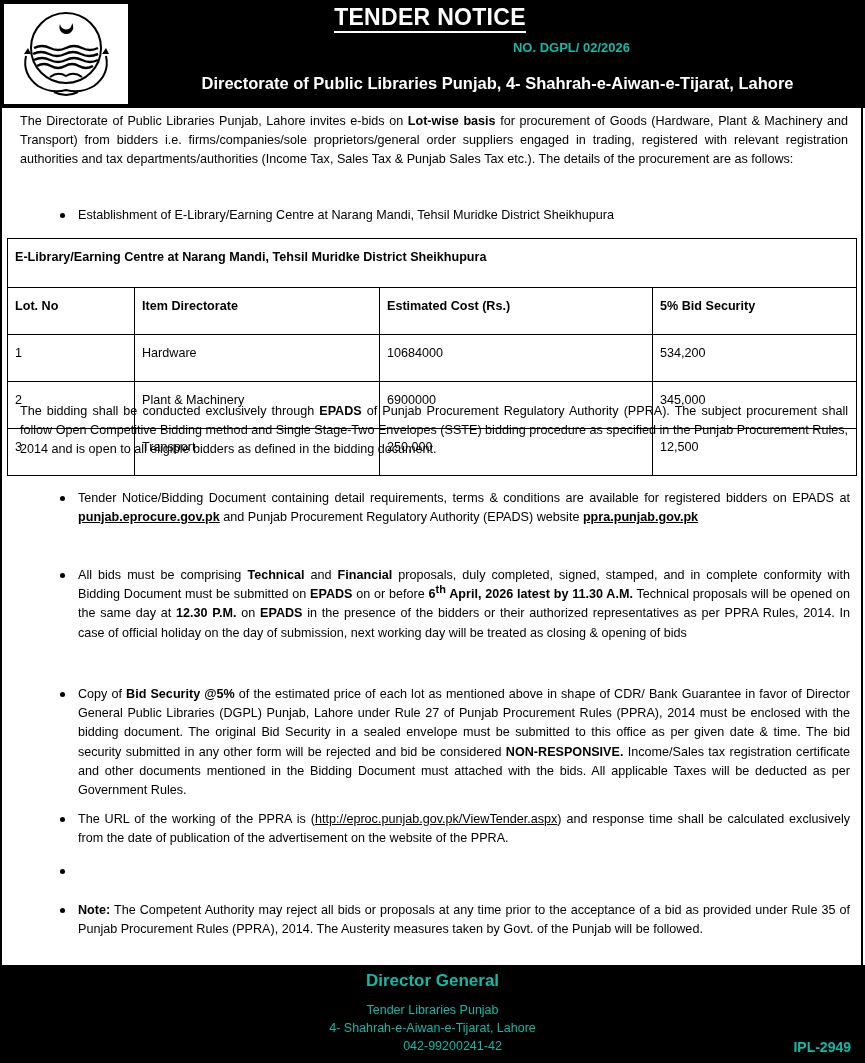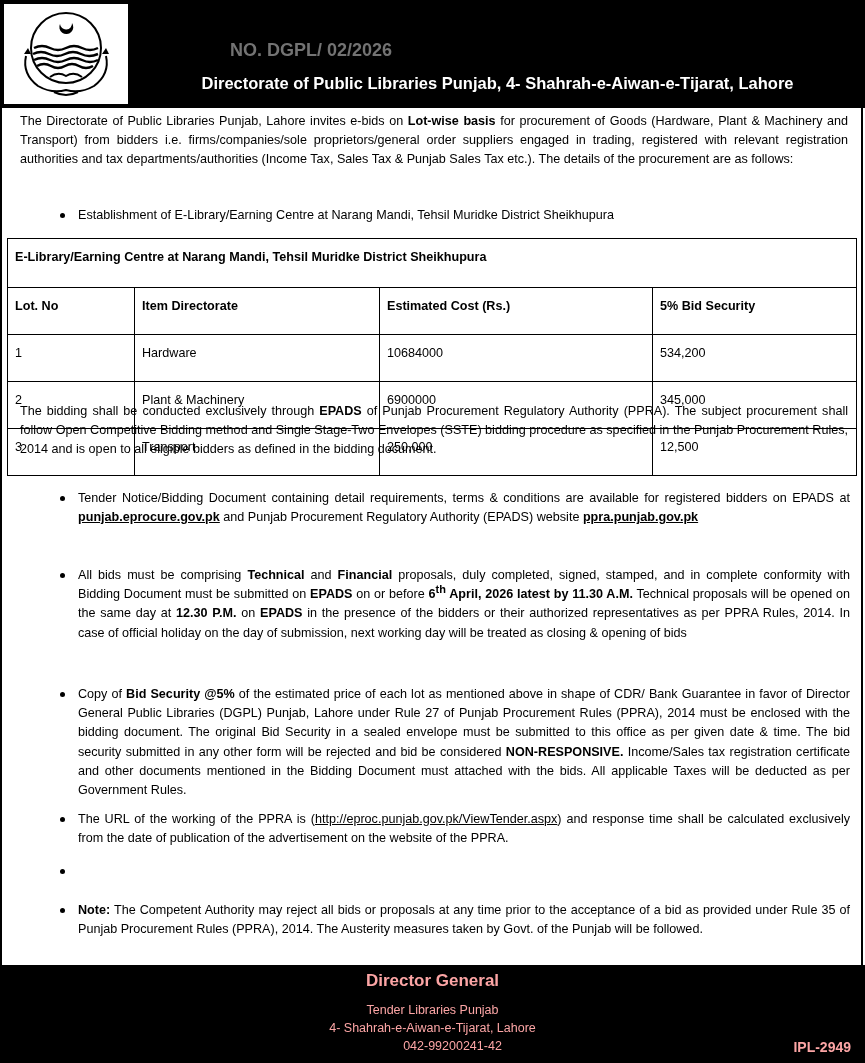--- a/index.html
+++ b/index.html
@@ -14,22 +14,22 @@
   .logo-box {
     position: absolute; left: 4px; top: 4px; width: 124px; height: 100px; background: #fff;
   }
   .logo-box svg { width: 124px; height: 100px; display: block; }
   .title {
     position: absolute; left: 230px; top: 4px; width: 400px; text-align: center;
     color: #fff; font-weight: bold; font-size: 23px; letter-spacing: 0.3px;
   }
   .title span { border-bottom: 2px solid #fff; padding-bottom: 1px; }
   .notice-no {
-    position: absolute; left: 230px; top: 40px; width: 400px; text-align: left;
-    color: #737373; font-weight: bold; font-size: 18px;
+    position: absolute; left: 230px; top: 40px; width: 400px; text-align: right;
+    color: #14b8a6; font-weight: bold; font-size: 13px;
   }
   .org-line {
     position: absolute; left: 130px; top: 74px; width: 735px; text-align: center;
     color: #fff; font-weight: bold; font-size: 16.5px;
   }
   .body-frame {
     position: absolute; left: 0; top: 108px; width: 863px; height: 857px;
     border-left: 2px solid #000; border-right: 2px solid #000; box-sizing: border-box;
   }
   .para {
@@ -46,21 +46,21 @@
   }
   table.lots td { border: 1.5px solid #000; padding: 11px 7px; vertical-align: top; }
   table.lots tr.title-row td { height: 26px; font-weight: bold; }
   table.lots tr.head-row td { height: 24px; font-weight: bold; }
   table.lots tr.data-row td { height: 24px; }
   .p-bidding { left: 20px; top: 402px; width: 828px; }
   b { font-weight: bold; }
   u { text-decoration: underline; }
   sup { font-size: 11px; vertical-align: super; line-height: 0; }
   .footer {
-    position: absolute; left: 0; top: 965px; width: 865px; height: 98px; background: #000; color: #fca5a5;
+    position: absolute; left: 0; top: 965px; width: 865px; height: 98px; background: #000; color: #14b8a6;
   }
   .dg-title { position: absolute; left: 0; width: 865px; top: 6px; text-align: center; font-weight: bold; font-size: 17px; }
   .f-line { position: absolute; left: 0; width: 865px; text-align: center; font-size: 12.5px; }
   .ipl { position: absolute; right: 14px; top: 74px; font-weight: bold; font-size: 14px; }
 </style>
 </head>
 <body>
 
 <div class="header">
   <div class="logo-box">
@@ -70,20 +70,21 @@
       <path d="M30 44 q8 -4 16 0 t16 0 t16 0 t16 0" fill="none" stroke="#000" stroke-width="2.5"></path>
       <path d="M29 50 q8 -4 16 0 t16 0 t16 0 t17 0" fill="none" stroke="#000" stroke-width="2.5"></path>
       <path d="M30 56 q8 -4 16 0 t16 0 t16 0 t16 0" fill="none" stroke="#000" stroke-width="2.5"></path>
       <path d="M33 62 q7 -4 14 0 t14 0 t14 0 t14 0" fill="none" stroke="#000" stroke-width="2.5"></path>
       <path d="M46 73 q8 -6 16 -1 q8 -5 16 1" fill="none" stroke="#000" stroke-width="2"></path>
       <path d="M22 52 q-4 18 12 30 q14 8 28 4 q14 4 28 -4 q16 -12 12 -30" fill="none" stroke="#000" stroke-width="2"></path>
       <path d="M20 50 l4 -6 l3 6 z M98 50 l4 -6 l3 6 z" fill="#000"></path>
       <path d="M50 88 q12 6 24 0" fill="none" stroke="#000" stroke-width="2"></path>
     </svg>
   </div>
+  <div class="title"><span>TENDER NOTICE</span></div>
   <div class="notice-no">NO. DGPL/ 02/2026</div>
   <div class="org-line">Directorate of Public Libraries Punjab, 4- Shahrah-e-Aiwan-e-Tijarat, Lahore</div>
 </div>
 
 <div class="body-frame"></div>
 
 <div class="para p-intro">
   <span>The Directorate of Public Libraries Punjab, Lahore invites e-bids on </span><b>Lot-wise basis</b><span> for procurement of Goods (Hardware, Plant &amp; Machinery and Transport) from bidders i.e. firms/companies/sole proprietors/general order suppliers engaged in trading, registered with relevant registration authorities and tax departments/authorities (Income Tax, Sales Tax &amp; Punjab Sales Tax etc.). The details of the procurement are as follows:</span>
 </div>
 

